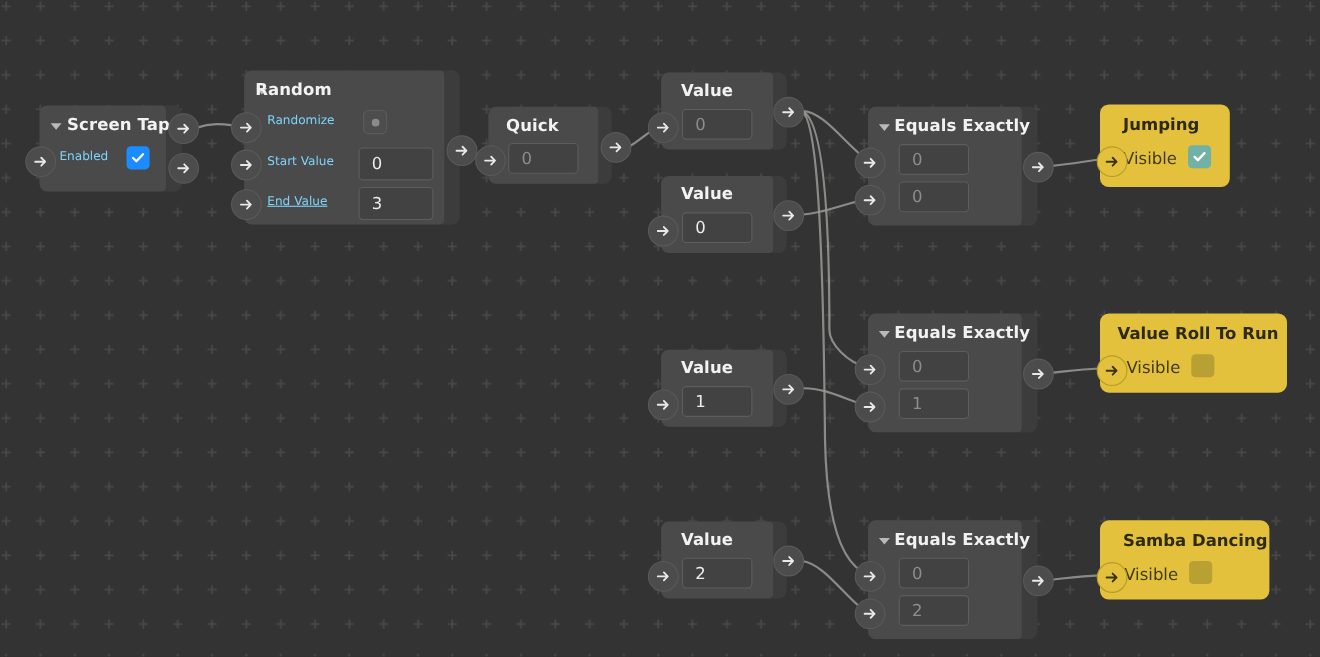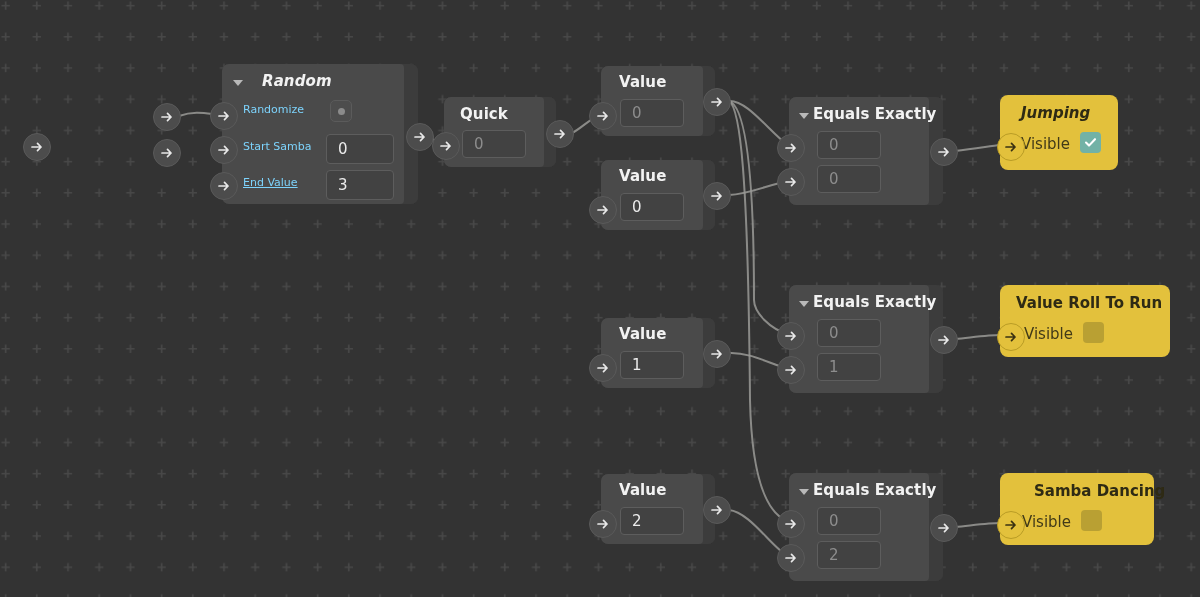--- a/index.html
+++ b/index.html
@@ -218,20 +218,34 @@
 
     <path d="M729,510 C750,512 772,548 789,557"></path>
 
     <path d="M955,151 C975,149 990,146 1000,145"></path>
 
     <path d="M955,339 C975,337 990,335 1000,335"></path>
 
     <path d="M955,527 C975,525 990,523 1000,523"></path>
   </svg>
 
+  <div class="node dark" style="left:36px; top:96px; width:129px; height:78px;">
+    <div class="body" style="width:115px;"></div>
+    <div class="gutter"></div>
+    <div class="content">
+      <div class="disclosure" style="left:10px; top:16px;"></div>
+      <div class="node-title" style="left:25px; top:8px;">Screen Tap</div>
+      <div class="row-label" style="left:18px; top:39px;">Enabled</div>
+      <div class="checkbox blue" style="left:79px; top:37px;">
+        <svg width="15" height="15" viewBox="0 0 15 15">
+          <path d="M3 7.6 L6 10.6 L12 4.2" fill="none" stroke="#ffffff" stroke-width="2.1" stroke-linecap="round" stroke-linejoin="round"></path>
+        </svg>
+      </div>
+    </div>
+  </div>
   <div class="port" style="left:23px; top:133px;">
     <svg width="14" height="14" viewBox="0 0 14 14">
       <path d="M2 7 L11 7 M7.5 3.4 L11 7 L7.5 10.6" fill="none" stroke="#e8e8e8" stroke-width="1.7" stroke-linecap="round" stroke-linejoin="round"></path>
     </svg>
   </div>
   <div class="port" style="left:153px; top:103px;">
     <svg width="14" height="14" viewBox="0 0 14 14">
       <path d="M2 7 L11 7 M7.5 3.4 L11 7 L7.5 10.6" fill="none" stroke="#e8e8e8" stroke-width="1.7" stroke-linecap="round" stroke-linejoin="round"></path>
     </svg>
   </div>
@@ -239,28 +253,28 @@
     <svg width="14" height="14" viewBox="0 0 14 14">
       <path d="M2 7 L11 7 M7.5 3.4 L11 7 L7.5 10.6" fill="none" stroke="#e8e8e8" stroke-width="1.7" stroke-linecap="round" stroke-linejoin="round"></path>
     </svg>
   </div>
 
   <div class="node dark" style="left:222px; top:64px; width:196px; height:140px;">
     <div class="body" style="width:182px;"></div>
     <div class="gutter"></div>
     <div class="content">
       <div class="disclosure" style="left:11px; top:16px;"></div>
-      <div class="node-title" style="left:40px; top:8px;font-style:italic;">Random</div>
+      <div class="node-title" style="left:10px; top:8px;">Random</div>
 
       <div class="row-label" style="left:21px; top:39px;">Randomize</div>
       <div class="pulsebtn" style="left:108px; top:36px;">
         <i></i>
       </div>
 
-      <div class="row-label" style="left:21px; top:76px;">Start Samba</div>
+      <div class="row-label" style="left:21px; top:76px;">Start Value</div>
       <div class="field" style="left:104px; top:70px; width:68px; height:30px;">
         <span>0</span>
       </div>
 
       <div class="row-label" style="left:21px; top:112px;text-decoration:underline;">End Value</div>
       <div class="field" style="left:104px; top:106px; width:68px; height:30px;">
         <span>3</span>
       </div>
     </div>
   </div>
@@ -474,21 +488,21 @@
       <path d="M2 7 L11 7 M7.5 3.4 L11 7 L7.5 10.6" fill="none" stroke="#e8e8e8" stroke-width="1.7" stroke-linecap="round" stroke-linejoin="round"></path>
     </svg>
   </div>
   <div class="port" style="left:930px; top:514px;">
     <svg width="14" height="14" viewBox="0 0 14 14">
       <path d="M2 7 L11 7 M7.5 3.4 L11 7 L7.5 10.6" fill="none" stroke="#e8e8e8" stroke-width="1.7" stroke-linecap="round" stroke-linejoin="round"></path>
     </svg>
   </div>
 
   <div class="node gold" style="left:1000px; top:95px; width:118px; height:75px;">
-    <div class="gold-title" style="left:21px; top:9px;font-style:italic;">Jumping</div>
+    <div class="gold-title" style="left:21px; top:9px;">Jumping</div>
     <div class="gold-label" style="left:21px; top:40px;">Visible</div>
     <div class="checkbox teal" style="left:80px; top:37px;">
       <svg width="15" height="15" viewBox="0 0 15 15">
         <path d="M3 7.6 L6 10.6 L12 4.2" fill="none" stroke="#ffffff" stroke-width="2.1" stroke-linecap="round" stroke-linejoin="round"></path>
       </svg>
     </div>
   </div>
   <div class="port gold" style="left:997px; top:133px;">
     <svg width="14" height="14" viewBox="0 0 14 14">
       <path d="M2 7 L11 7 M7.5 3.4 L11 7 L7.5 10.6" fill="none" stroke="#3a3212" stroke-width="1.7" stroke-linecap="round" stroke-linejoin="round"></path>
@@ -500,21 +514,21 @@
     <div class="gold-label" style="left:24px; top:40px;">Visible</div>
     <div class="checkbox offgold" style="left:83px; top:37px;"></div>
   </div>
   <div class="port gold" style="left:997px; top:323px;">
     <svg width="14" height="14" viewBox="0 0 14 14">
       <path d="M2 7 L11 7 M7.5 3.4 L11 7 L7.5 10.6" fill="none" stroke="#3a3212" stroke-width="1.7" stroke-linecap="round" stroke-linejoin="round"></path>
     </svg>
   </div>
 
   <div class="node gold" style="left:1000px; top:473px; width:154px; height:72px;">
-    <div class="gold-title" style="left:34px; top:9px;">Samba Dancing</div>
+    <div class="gold-title" style="left:21px; top:9px;">Samba Dancing</div>
     <div class="gold-label" style="left:22px; top:40px;">Visible</div>
     <div class="checkbox offgold" style="left:81px; top:37px;"></div>
   </div>
   <div class="port gold" style="left:997px; top:511px;">
     <svg width="14" height="14" viewBox="0 0 14 14">
       <path d="M2 7 L11 7 M7.5 3.4 L11 7 L7.5 10.6" fill="none" stroke="#3a3212" stroke-width="1.7" stroke-linecap="round" stroke-linejoin="round"></path>
     </svg>
   </div>
 
 </div>

